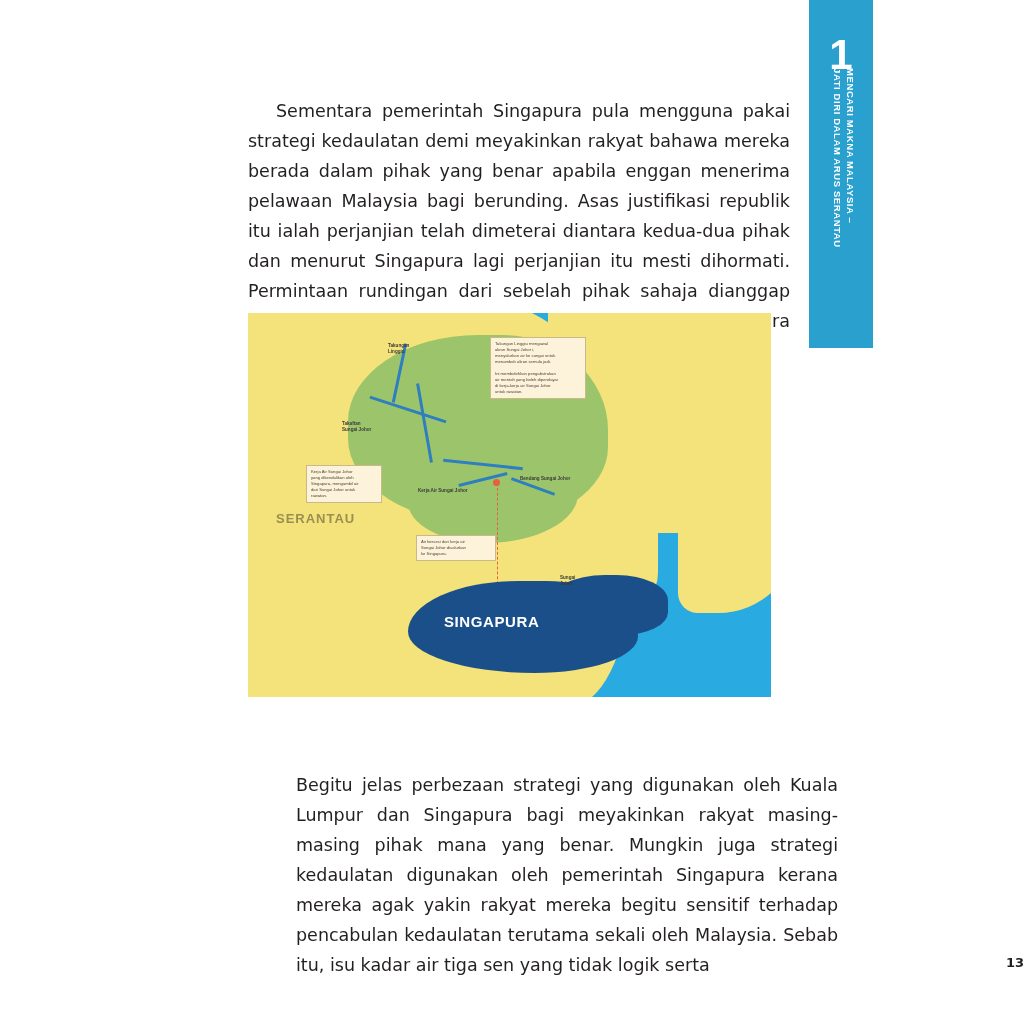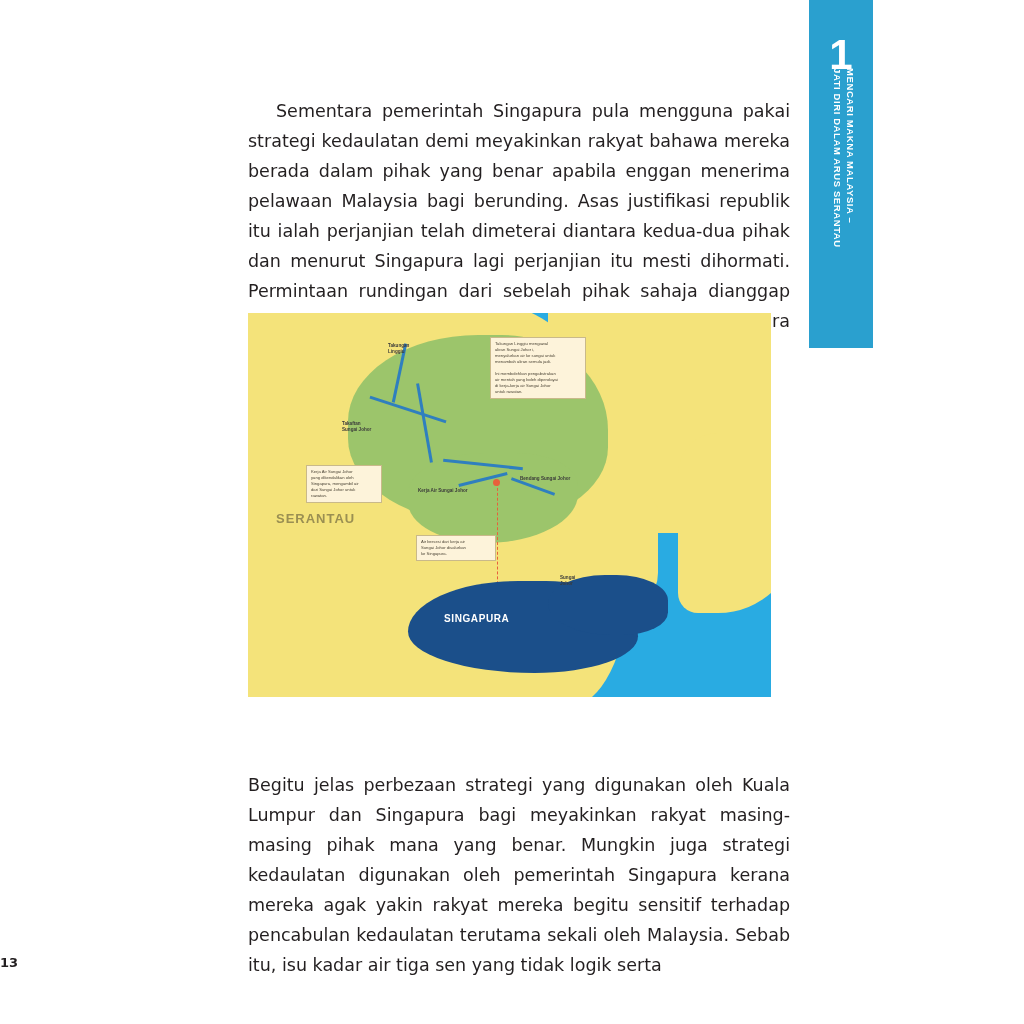--- a/index.html
+++ b/index.html
@@ -73,21 +73,21 @@
     font-size: 17.5px;
     line-height: 30px;
     text-align: justify;
     color: #231f20;
     font-family: "DejaVu Sans", sans-serif;
     font-weight: 400;
   }
   p.body.first { text-indent: 28px; }
 
   #para-1 { top: 96px; }
-  #para-2 { top: 770px; }
+  #para-2 { top: 770px; margin-left: 48px; }
 
   
   .figure {
     position: absolute;
     left: 248px;
     top: 313px;
     width: 523px;
   }
   .map-frame {
     position: relative;
@@ -170,21 +170,21 @@
     position: absolute;
     left: 300px; top: 262px;
     width: 120px; height: 60px;
     background: #1b4f8a;
     border-radius: 50% 45% 40% 55%;
   }
   .sg-label {
     position: absolute;
     left: 196px; top: 300px;
     color: #ffffff;
-    font-size: 10px;
+    font-size: 15px;
     font-weight: bold;
     letter-spacing: 0.6px;
     text-align: right;
   }
   .my-label {
     position: absolute;
     left: 28px; top: 198px;
     color: #9a8f52;
     font-size: 13px;
     font-weight: bold;
@@ -219,21 +219,21 @@
     width: 7px; height: 7px;
     background: #e8603c;
     border-radius: 50%;
   }
 
   
   .page-number {
     position: absolute;
     left: 0; top: 955px;
     width: 1024px;
-    text-align: left;
+    text-align: right;
     font-size: 13px;
     font-weight: bold;
     color: #231f20;
     font-family: "DejaVu Sans", sans-serif;
   }
 </style>
 </head>
 <body>
 
 <div class="page">

